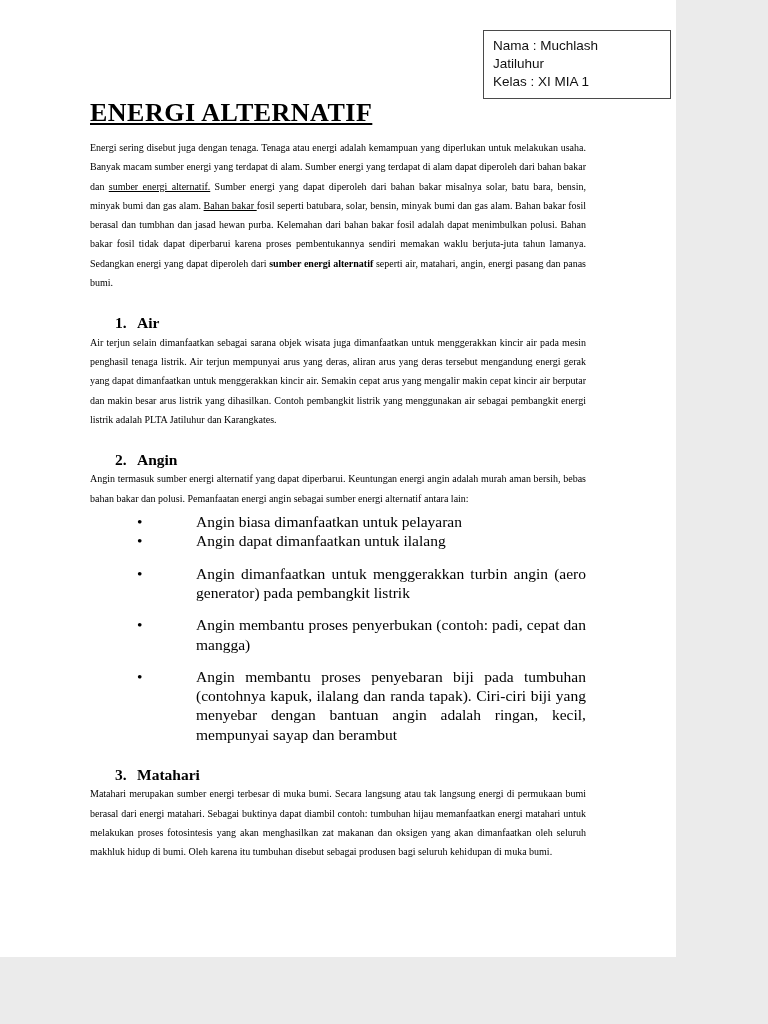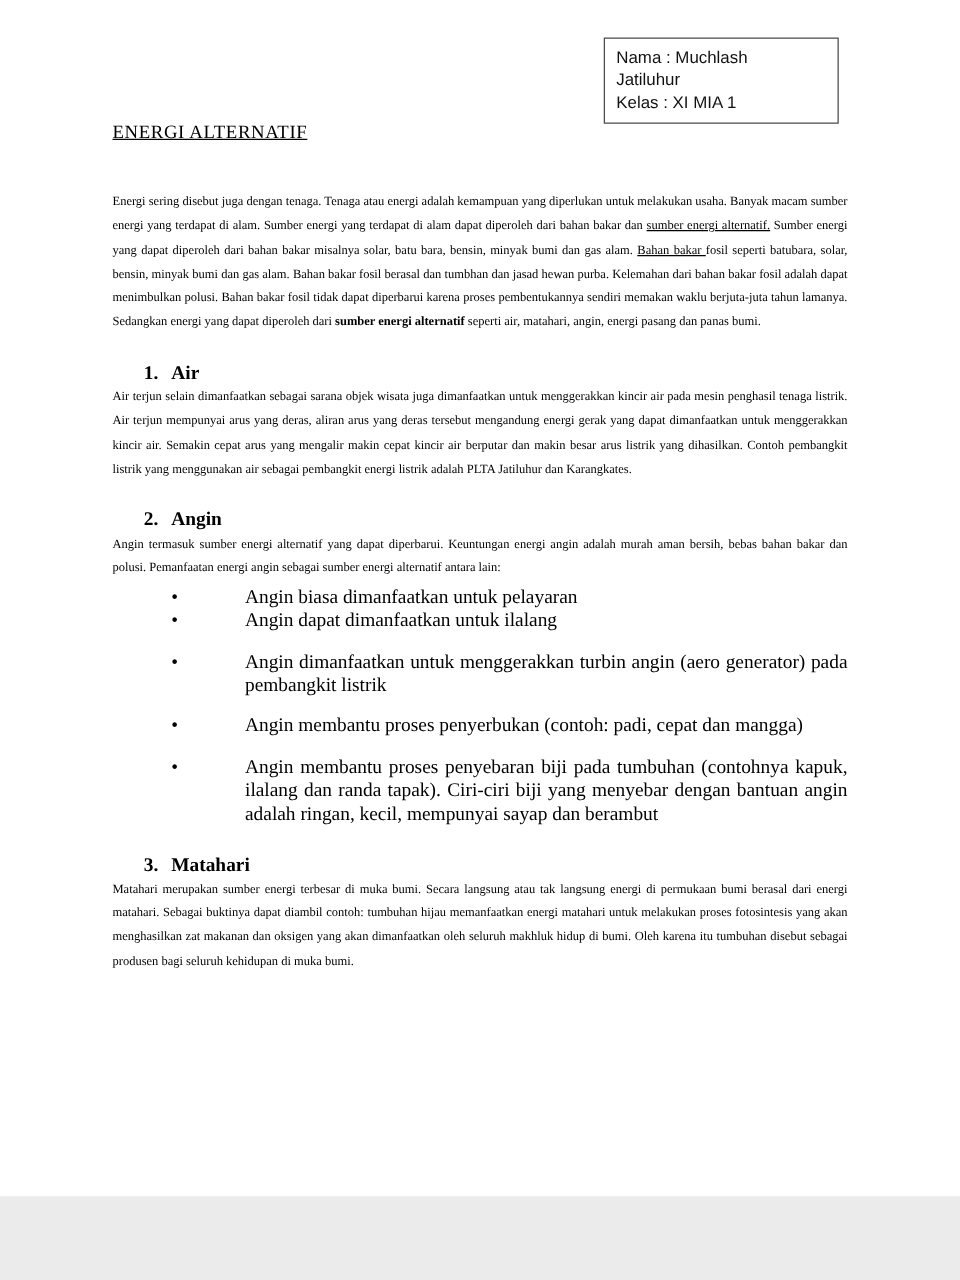--- a/index.html
+++ b/index.html
@@ -4,44 +4,44 @@
 <style>
   * { margin: 0; padding: 0; box-sizing: border-box; }
   html, body { width: 768px; height: 1024px; }
   body {
     background: #ebebeb;
     font-family: "Liberation Serif", "DejaVu Serif", serif;
     color: #000;
   }
   .page {
     position: relative;
-    width: 768px;
+    width: 676px;
     height: 957px;
     background: #ffffff;
     padding: 98px 90px 0 90px;
   }
   .header-box {
     position: absolute;
     top: 30px;
     left: 483px;
     width: 188px;
     border: 1px solid #4a4a4a;
     background: #ffffff;
     padding: 6px 9px 7px 9px;
     font-family: "Liberation Sans", "DejaVu Sans", sans-serif;
     font-size: 13.5px;
     line-height: 18px;
     color: #111;
   }
   .doc-title {
-    font-size: 15px;
-    font-weight: normal;
+    font-size: 26px;
+    font-weight: bold;
     letter-spacing: 0.5px;
     text-decoration: underline;
-    margin-bottom: 37px;
+    margin-bottom: 10px;
   }
   .body-text {
     font-size: 10px;
     line-height: 19.3px;
     text-align: justify;
   }
   .u { text-decoration: underline; }
   .b { font-weight: bold; }
   .section { margin-top: 21px; }
   .sec-heading {

